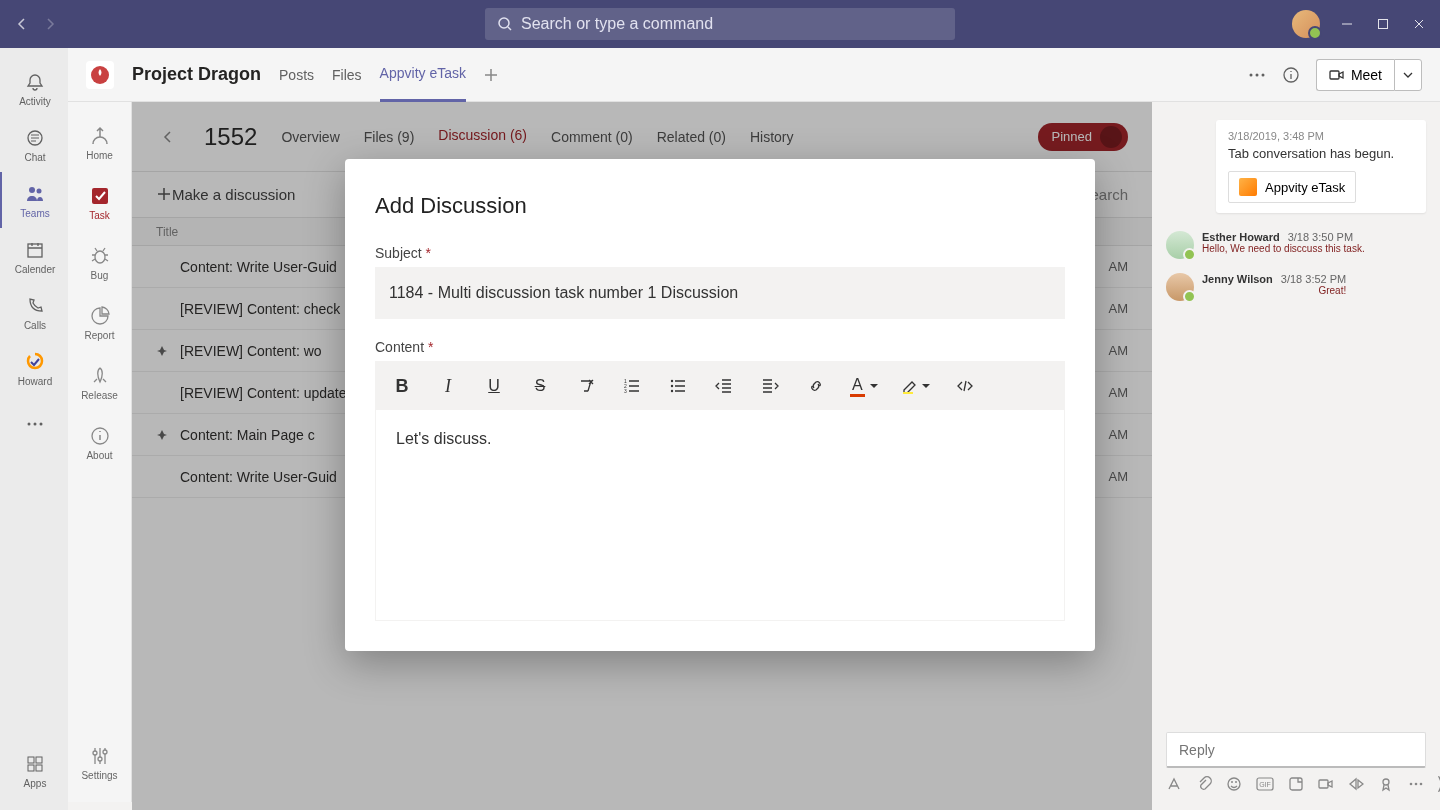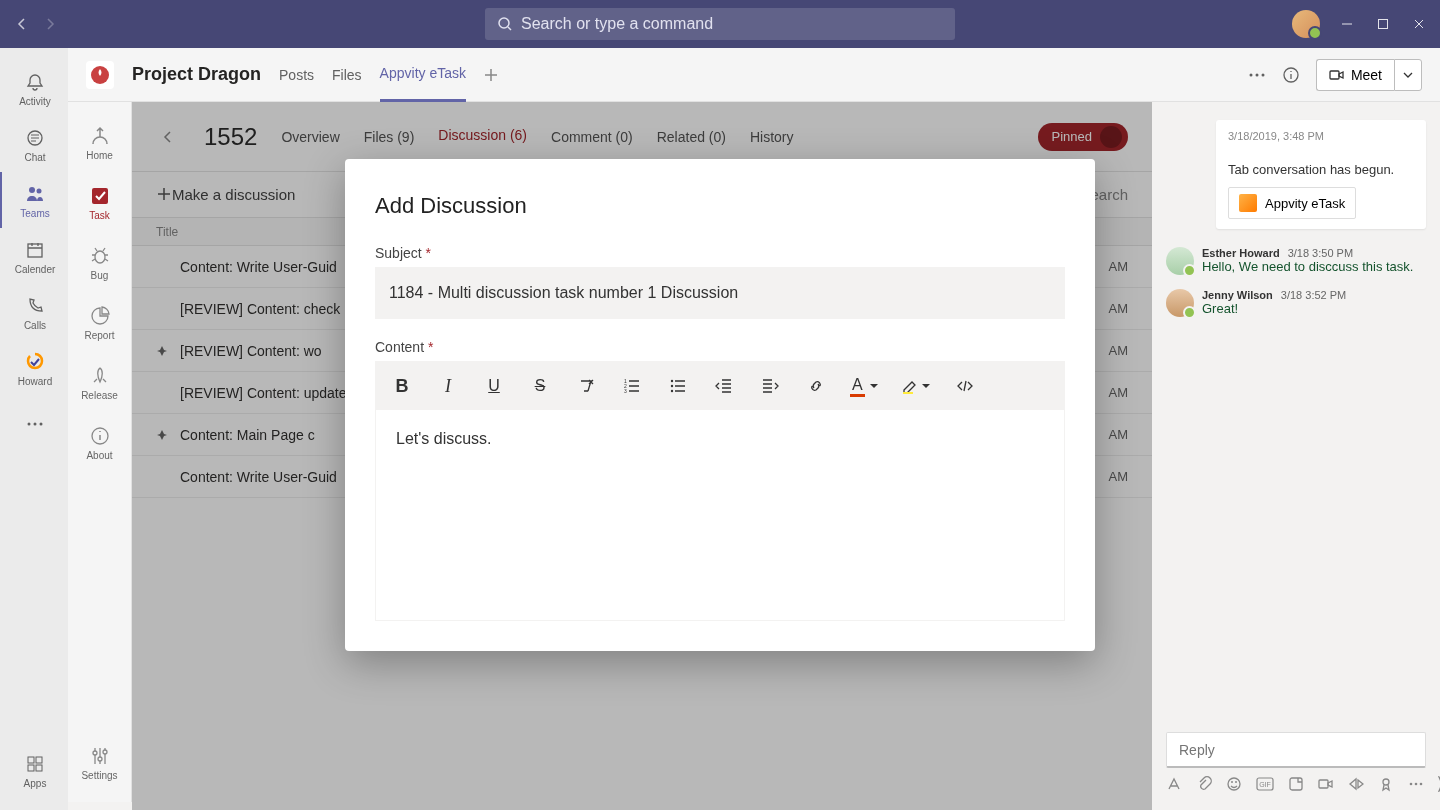--- a/index.html
+++ b/index.html
@@ -58,30 +58,30 @@
 .list-row { height:42px; border-bottom:1px solid #eee; display:flex; align-items:center; padding:0 24px; font-size:14px; color:#323130; gap:10px; }
 .list-row .pin { width:14px; color:#666; }
 .list-row .time { margin-left:auto; color:#666; font-size:13px; }
 
 
 .dim { position:absolute; left:132px; right:288px; top:102px; bottom:0; background:rgba(0,0,0,.28); }
 
 
 .convo { position:absolute; right:0; top:102px; bottom:0; width:288px; background:#f3f2f1; padding:18px 14px; display:flex; flex-direction:column; }
 .sys-msg { background:#fff; border-radius:3px; padding:10px 12px; margin-left:50px; box-shadow:0 1px 2px rgba(0,0,0,.08); margin-bottom:18px; }
-.sys-msg .ts { font-size:11px; color:#888; margin-bottom:20px; }
+.sys-msg .ts { font-size:11px; color:#888; margin-bottom:4px; }
 .sys-msg .body { font-size:13px; color:#333; margin-bottom:10px; }
 .app-chip { border:1px solid #ddd; border-radius:2px; padding:6px 10px; display:inline-flex; align-items:center; gap:8px; font-size:13px; }
 .chip-icon { width:18px; height:18px; background:linear-gradient(135deg,#ffb347,#ff7b00); border-radius:2px; }
 .chat-msg { display:flex; gap:8px; margin-bottom:14px; }
 .chat-avatar { width:28px; height:28px; border-radius:50%; background:#c8c8c8; position:relative; flex-shrink:0; }
 .chat-avatar::after { content:""; position:absolute; right:-2px; bottom:-2px; width:9px; height:9px; background:#92c353; border:2px solid #f3f2f1; border-radius:50%; }
 .chat-body .meta { font-size:11px; color:#666; display:flex; gap:8px; }
 .chat-body .meta .name { font-weight:600; color:#333; }
-.chat-body .txt { font-size:13px; color:#14532d; }
+.chat-body .txt { font-size:10px; color:#7f1d1d;text-align:right; }
 .reply-box { margin-top:auto; }
 .reply-input { width:100%; height:36px; border:1px solid #ddd; border-bottom:2px solid #bbb; background:#fff; padding:0 12px; font-size:14px; color:#666; border-radius:2px; }
 .reply-icons { display:flex; gap:14px; margin-top:8px; color:#888; align-items:center; }
 .reply-icons span { cursor:pointer; font-size:15px; }
 .reply-icons .send { margin-left:auto; }
 
 
 .modal { position:absolute; left:50%; top:50%; transform:translate(-50%,-50%); width:750px; background:#fff; border-radius:4px; box-shadow:0 12px 40px rgba(0,0,0,.3); padding:34px 30px 30px; z-index:50; }
 .modal h2 { font-size:22px; font-weight:400; color:#222; margin-bottom:26px; }
 .field-label { font-size:14px; color:#444; margin-bottom:6px; }

